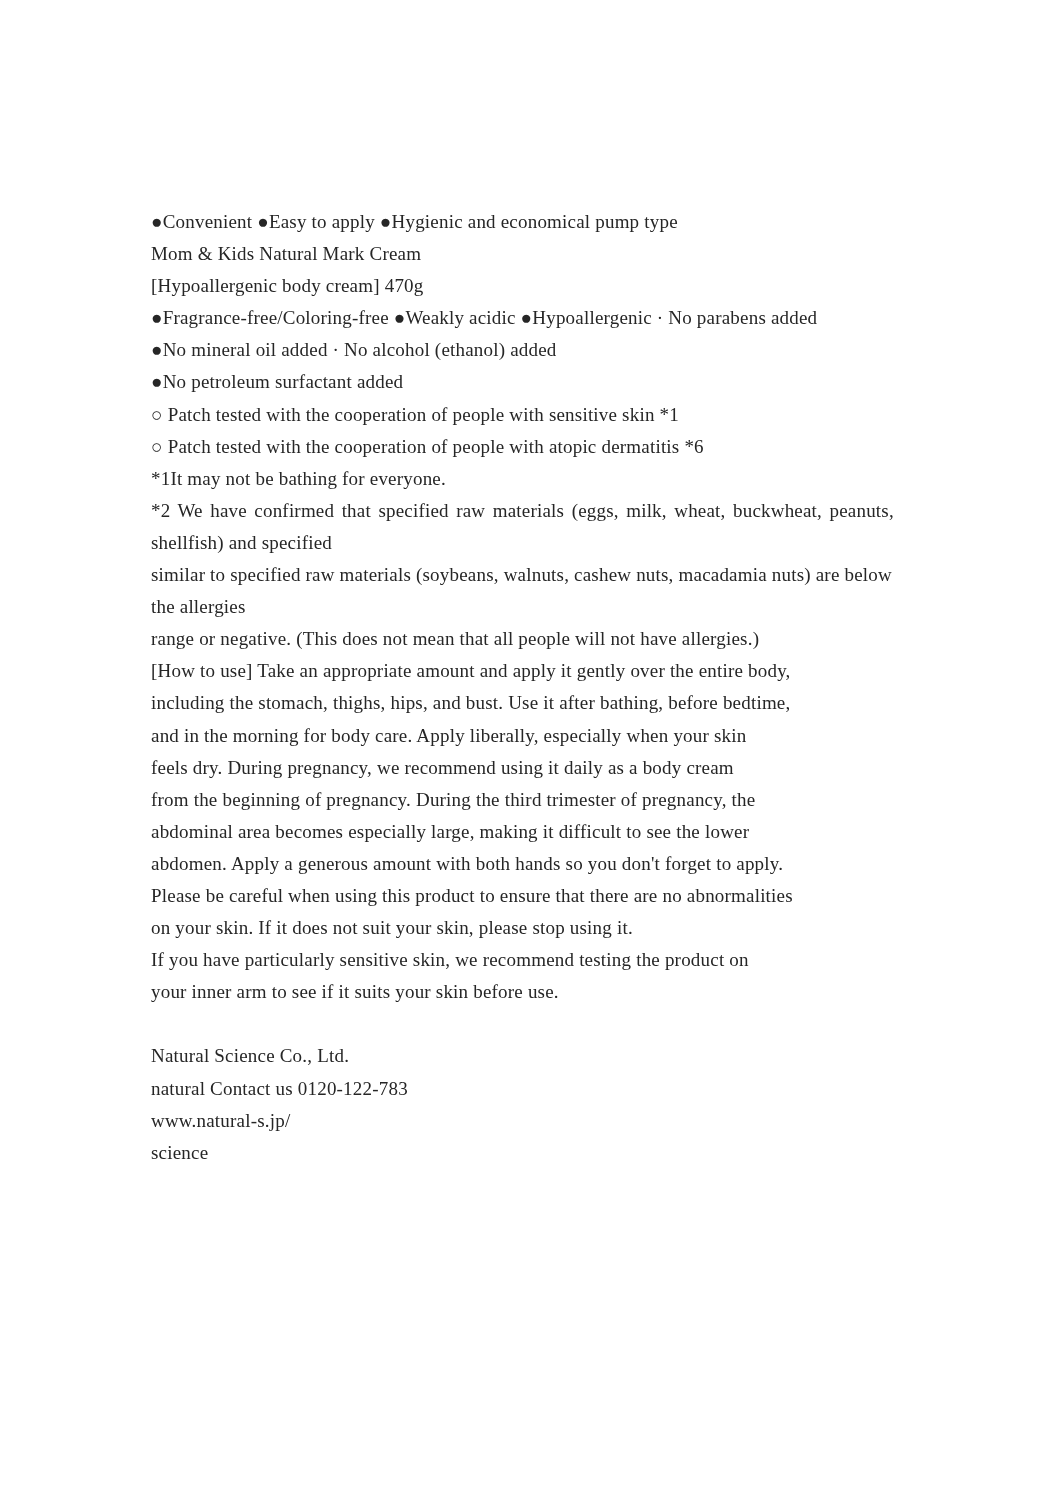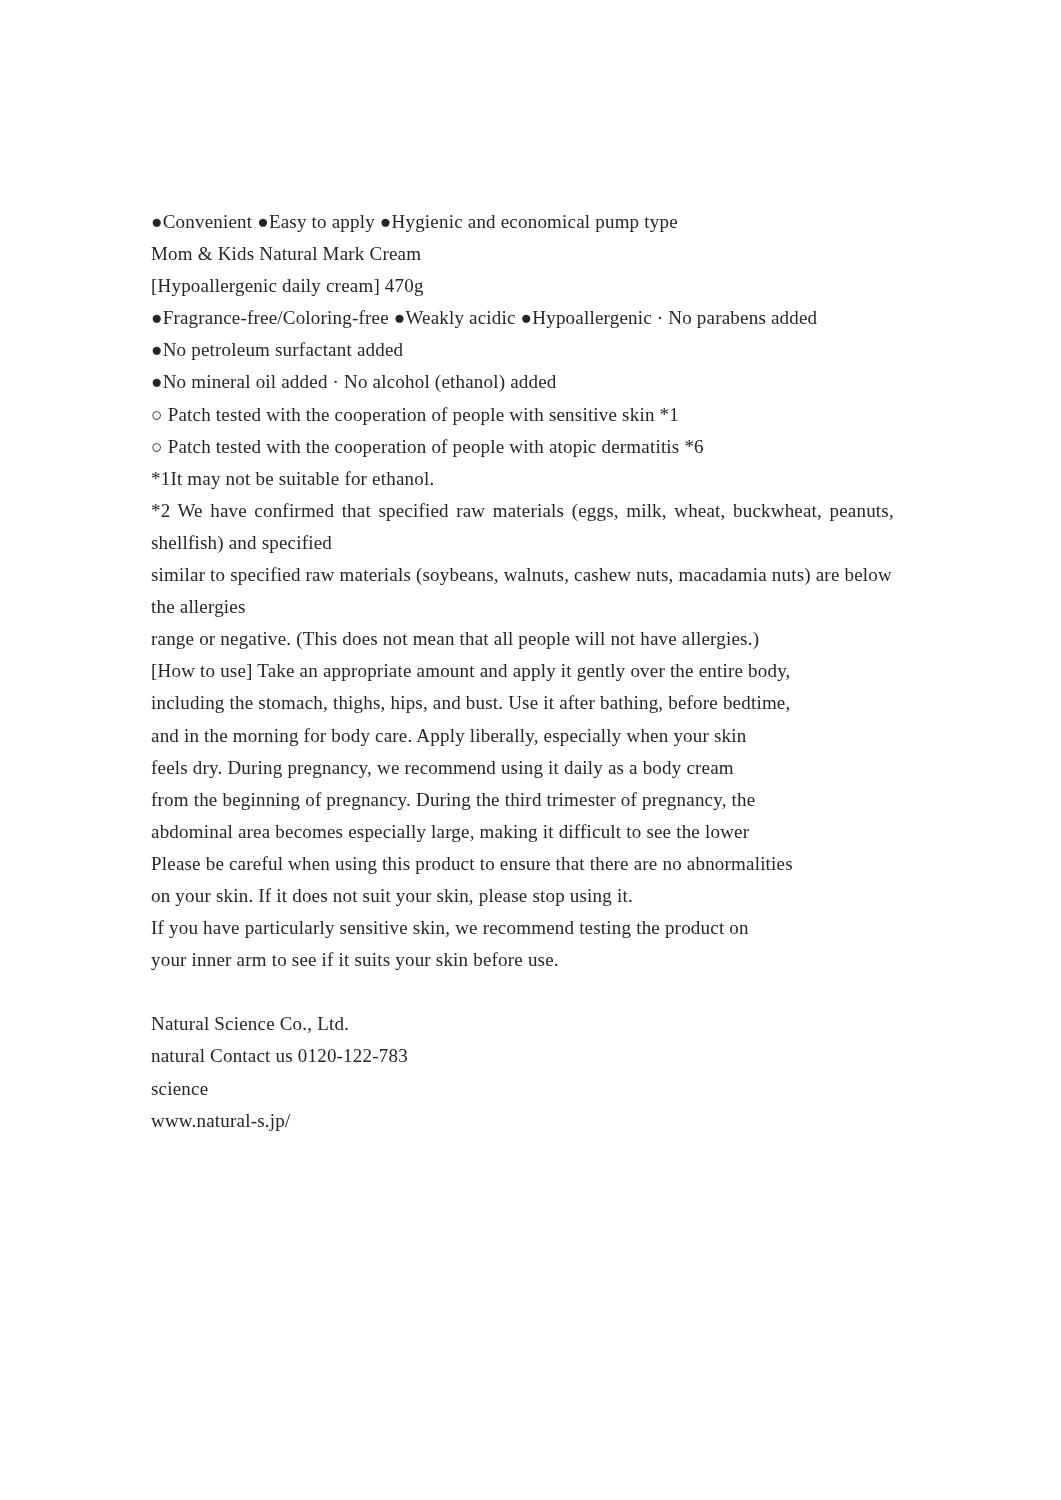--- a/index.html
+++ b/index.html
@@ -31,40 +31,41 @@
   .blank-line {
     height: 32.1px;
   }
 </style>
 </head>
 <body style="background: rgb(255, 255, 255);">
 
 <div class="doc" style="color: rgb(38, 38, 38);">
   <div class="line">●Convenient ●Easy to apply ●Hygienic and economical pump type</div>
   <div class="line">Mom &amp; Kids Natural Mark Cream</div>
-  <div class="line">[Hypoallergenic daily cream] 470g</div>
+  <div class="line">[Hypoallergenic body cream] 470g</div>
   <div class="line">●Fragrance-free/Coloring-free ●Weakly acidic ●Hypoallergenic · No parabens added</div>
+  <div class="line">●No mineral oil added · No alcohol (ethanol) added</div>
   <div class="line">●No petroleum surfactant added</div>
-  <div class="line">●No mineral oil added · No alcohol (ethanol) added</div>
   <div class="line">○ Patch tested with the cooperation of people with sensitive skin *1</div>
   <div class="line">○ Patch tested with the cooperation of people with atopic dermatitis *6</div>
-  <div class="line">*1It may not be suitable for ethanol.</div>
+  <div class="line">*1It may not be bathing for everyone.</div>
   <div class="line stretch">*2 We have confirmed that specified raw materials (eggs, milk, wheat, buckwheat, peanuts,</div>
   <div class="line">shellfish) and specified</div>
   <div class="line">similar to specified raw materials (soybeans, walnuts, cashew nuts, macadamia nuts) are below</div>
   <div class="line">the allergies</div>
   <div class="line">range or negative. (This does not mean that all people will not have allergies.)</div>
   <div class="line">[How to use] Take an appropriate amount and apply it gently over the entire body,</div>
   <div class="line">including the stomach, thighs, hips, and bust. Use it after bathing, before bedtime,</div>
   <div class="line">and in the morning for body care. Apply liberally, especially when your skin</div>
   <div class="line">feels dry. During pregnancy, we recommend using it daily as a body cream</div>
   <div class="line">from the beginning of pregnancy. During the third trimester of pregnancy, the</div>
   <div class="line">abdominal area becomes especially large, making it difficult to see the lower</div>
+  <div class="line">abdomen. Apply a generous amount with both hands so you don't forget to apply.</div>
   <div class="line">Please be careful when using this product to ensure that there are no abnormalities</div>
   <div class="line">on your skin. If it does not suit your skin, please stop using it.</div>
   <div class="line">If you have particularly sensitive skin, we recommend testing the product on</div>
   <div class="line">your inner arm to see if it suits your skin before use.</div>
   <div class="blank-line"></div>
   <div class="line">Natural Science Co., Ltd.</div>
   <div class="line">natural Contact us 0120-122-783</div>
+  <div class="line">www.natural-s.jp/</div>
   <div class="line">science</div>
-  <div class="line">www.natural-s.jp/</div>
 </div>
 
 </body></html>

